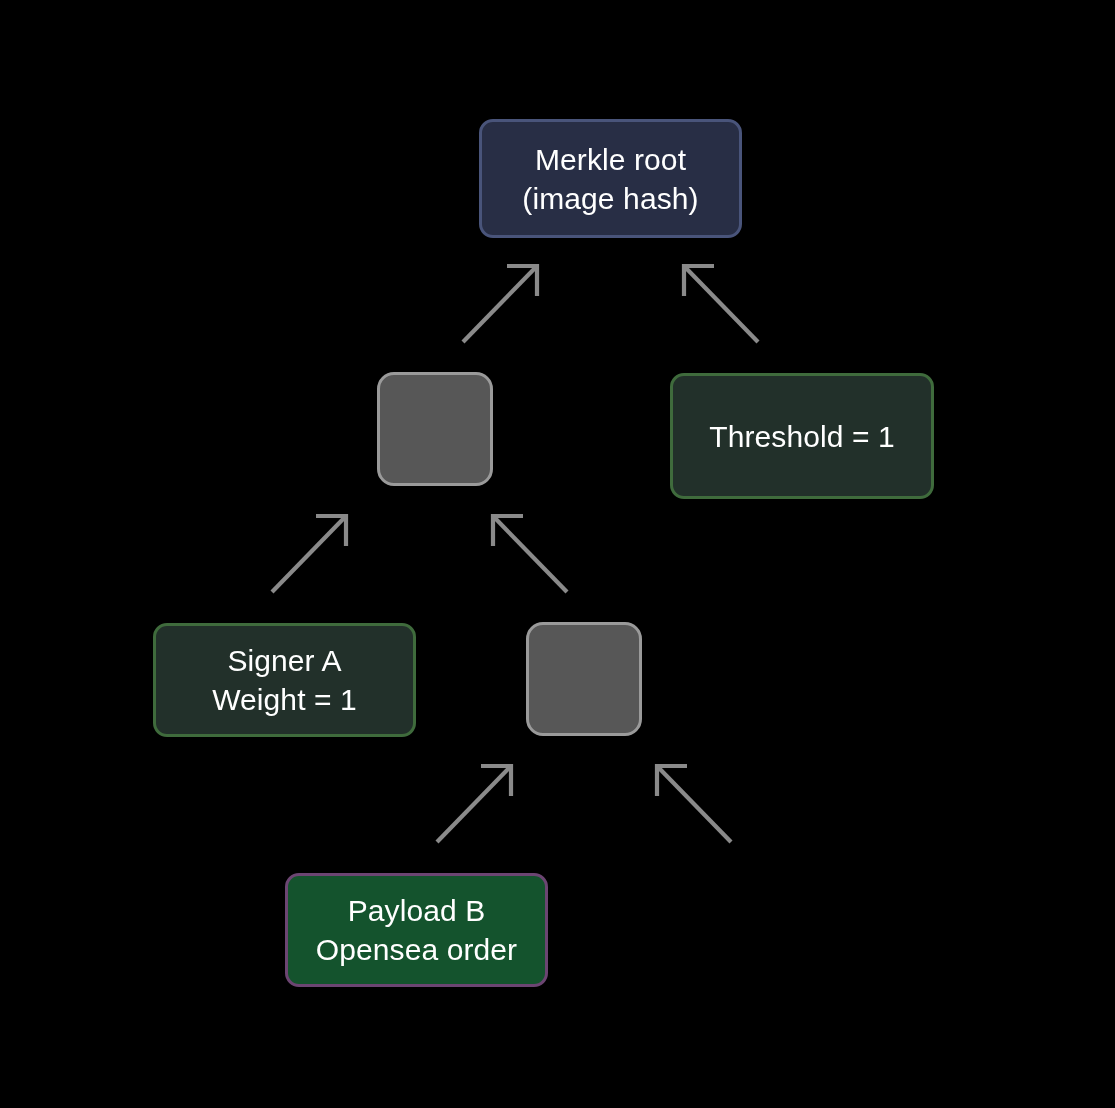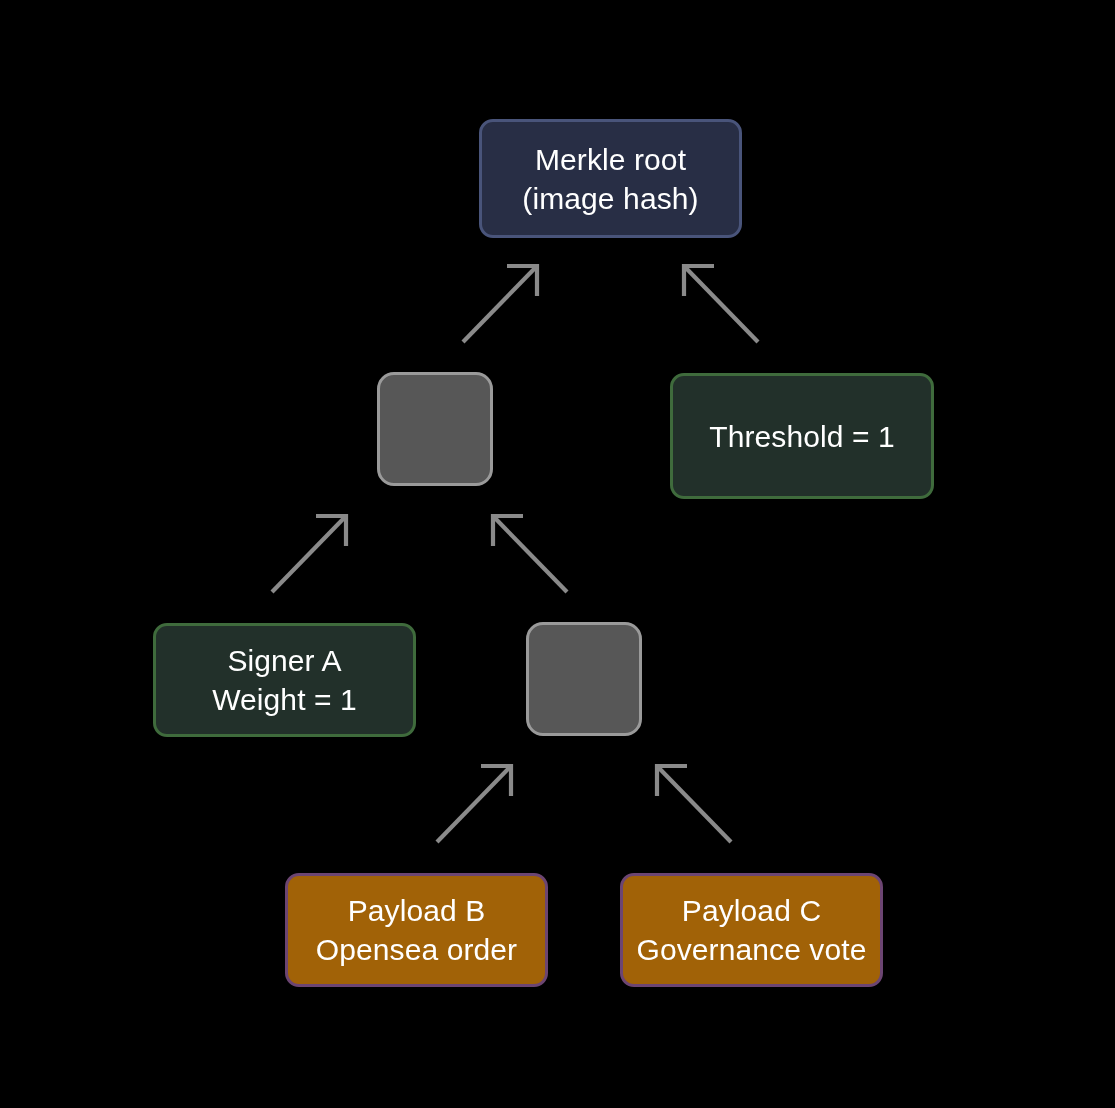--- a/index.html
+++ b/index.html
@@ -46,21 +46,21 @@
   }
   .node-root {
     background: #282e45;
     border-color: #49547a;
   }
   .node-green {
     background: #22302a;
     border-color: #3f6b3c;
   }
   .node-purple {
-    background: #a16207;
+    background: #14532d;
     border-color: #6c4572;
   }
   .node-blank {
     background: #575757;
     border-color: #9a9a9a;
     border-width: 3px;
     border-radius: 17px;
   }
   .node-label {
     display: block;
@@ -109,18 +109,14 @@
 
   <div class="node node-blank" style="left:526px; top:622px; width:116px; height:114px;">
     <span class="node-label"></span>
   </div>
 
   <div class="node node-purple" style="left:285px; top:873px; width:263px; height:114px;">
     <span class="node-label">Payload B
 Opensea order</span>
   </div>
 
-  <div class="node node-purple" style="left:620px; top:873px; width:263px; height:114px;">
-    <span class="node-label">Payload C
-Governance vote</span>
-  </div>
 
 </div>
 
 </body></html>

